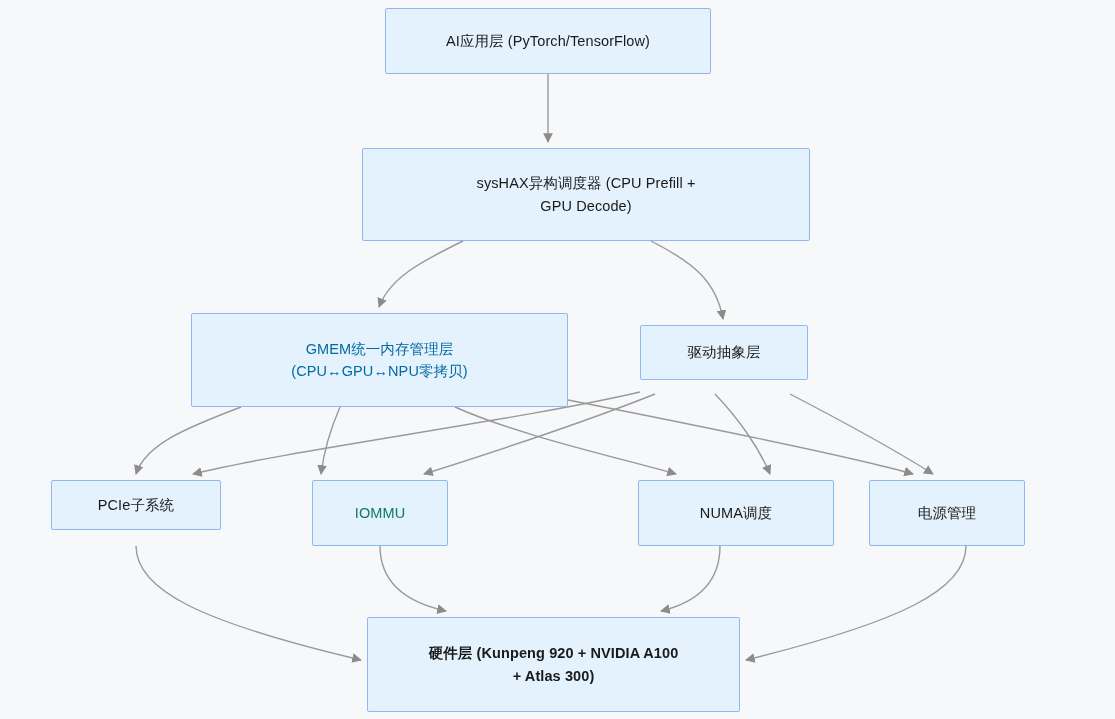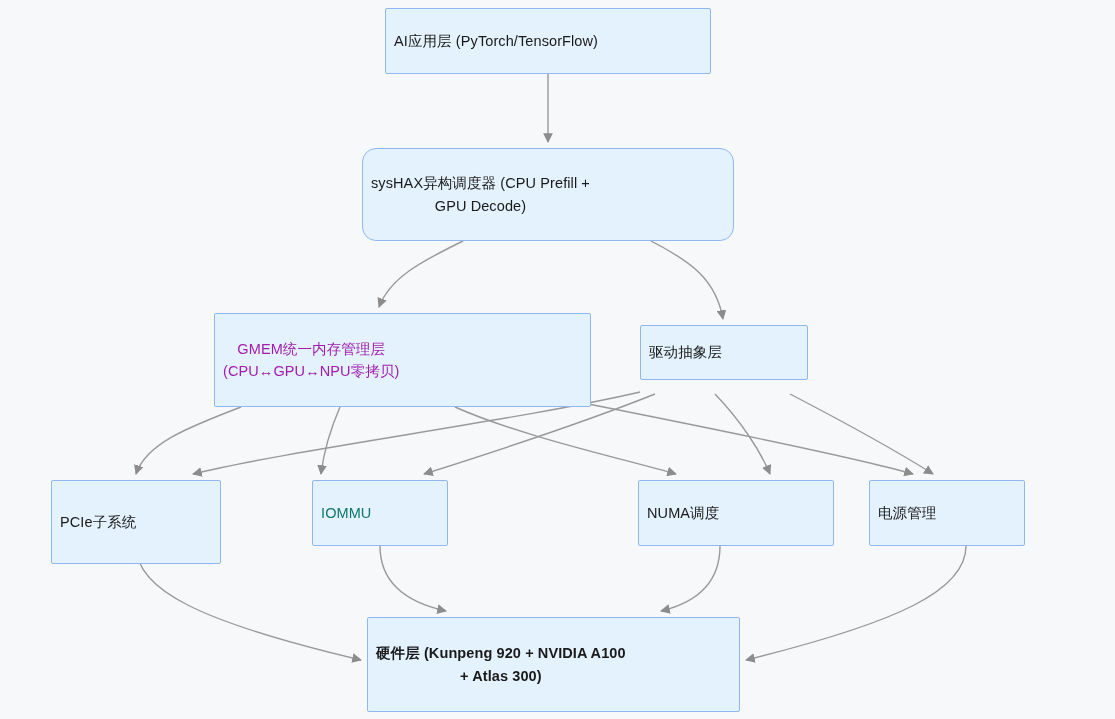--- a/index.html
+++ b/index.html
@@ -32,20 +32,21 @@
     stroke-width: 1.4px;
   }
   .node-box {
     position: absolute;
     box-sizing: border-box;
     background: #e3f2fd;
     border: 1.6px solid #90b8f0;
     border-radius: 2px;
     display: flex;
     align-items: center;
+    justify-content: center;
     text-align: center;
     color: #1a1a1a;
     font-size: 14.5px;
     line-height: 1.55;
     letter-spacing: 0.1px;
     padding: 2px 8px;
   }
   .node-label {
     display: block;
     white-space: pre-line;
@@ -90,32 +91,32 @@
     <path class="edge-path" marker-end="url(#arrowhead)" d="M 380,546 C 380,588 414,604 446,611" style="stroke: rgb(153, 153, 153);"></path>
 
     <path class="edge-path" marker-end="url(#arrowhead)" d="M 720,546 C 720,588 690,604 661,611" style="stroke: rgb(153, 153, 153);"></path>
 
     <path class="edge-path" marker-end="url(#arrowhead)" d="M 966,546 C 966,590 900,622 746,660" style="stroke: rgb(153, 153, 153);"></path>
   </svg>
 
   <div class="node-box" id="node-app" style="left: 385px; top: 8px; width: 326px; height: 66px; background: rgb(227, 242, 253); border-color: rgb(144, 184, 240); color: rgb(26, 26, 26);">
     <span class="node-label">AI应用层 (PyTorch/TensorFlow)</span>
   </div>
-  <div class="node-box" id="node-syshax" style="left: 362px; top: 148px; width: 372px; height: 93px; background: rgb(227, 242, 253); border-color: rgb(144, 184, 240); color: rgb(26, 26, 26); border-radius: 14px;">
+  <div class="node-box" id="node-syshax" style="left: 362px; top: 148px; width: 448px; height: 93px; background: rgb(227, 242, 253); border-color: rgb(144, 184, 240); color: rgb(26, 26, 26);">
     <span class="node-label">sysHAX异构调度器 (CPU Prefill +
 GPU Decode)</span>
   </div>
-  <div class="node-box" id="node-gmem" style="left: 191px; top: 313px; width: 377px; height: 94px; background: rgb(227, 242, 253); border-color: rgb(144, 184, 240); color: #a21caf; margin-left: 23px;">
+  <div class="node-box" id="node-gmem" style="left: 191px; top: 313px; width: 377px; height: 94px; background: rgb(227, 242, 253); border-color: rgb(144, 184, 240); color: #0369a1;">
     <span class="node-label">GMEM统一内存管理层
 (CPU↔GPU↔NPU零拷贝)</span>
   </div>
   <div class="node-box" id="node-driver" style="left: 640px; top: 325px; width: 168px; height: 55px; background: rgb(227, 242, 253); border-color: rgb(144, 184, 240); color: rgb(26, 26, 26);">
     <span class="node-label">驱动抽象层</span>
   </div>
-  <div class="node-box" id="node-pcie" style="left: 51px; top: 480px; width: 170px; height: 84px; background: rgb(227, 242, 253); border-color: rgb(144, 184, 240); color: rgb(26, 26, 26);">
+  <div class="node-box" id="node-pcie" style="left: 51px; top: 480px; width: 170px; height: 50px; background: rgb(227, 242, 253); border-color: rgb(144, 184, 240); color: rgb(26, 26, 26);">
     <span class="node-label">PCIe子系统</span>
   </div>
   <div class="node-box" id="node-iommu" style="left: 312px; top: 480px; width: 136px; height: 66px; background: rgb(227, 242, 253); border-color: rgb(144, 184, 240); color: #0f766e;">
     <span class="node-label">IOMMU</span>
   </div>
   <div class="node-box" id="node-numa" style="left: 638px; top: 480px; width: 196px; height: 66px; background: rgb(227, 242, 253); border-color: rgb(144, 184, 240); color: rgb(26, 26, 26);">
     <span class="node-label">NUMA调度</span>
   </div>
   <div class="node-box" id="node-power" style="left: 869px; top: 480px; width: 156px; height: 66px; background: rgb(227, 242, 253); border-color: rgb(144, 184, 240); color: rgb(26, 26, 26);">
     <span class="node-label">电源管理</span>

